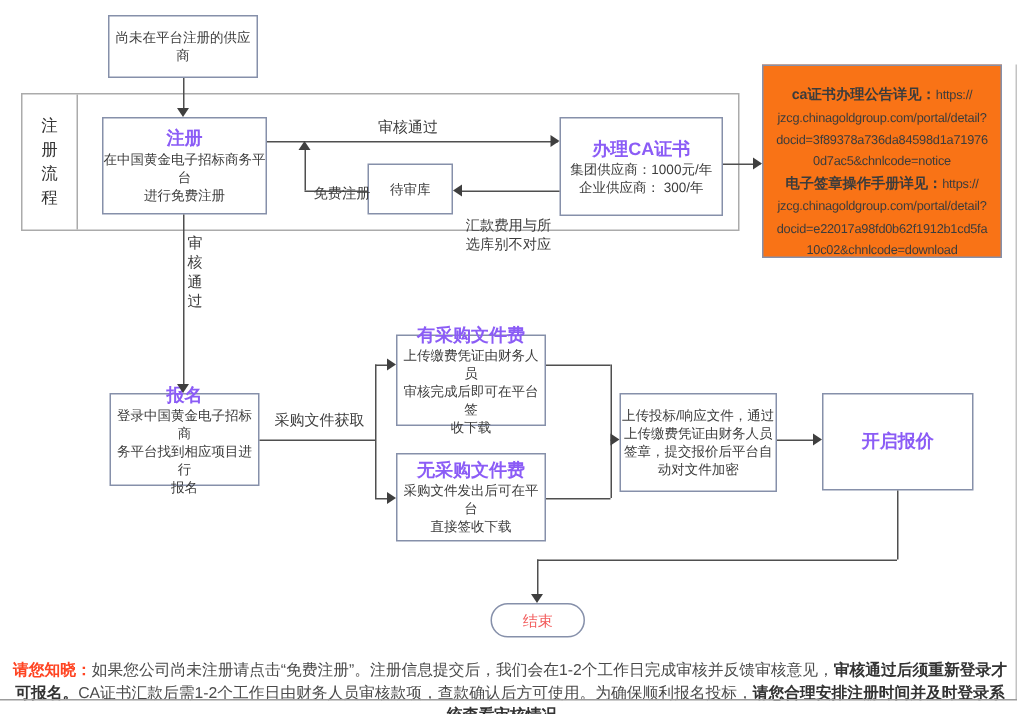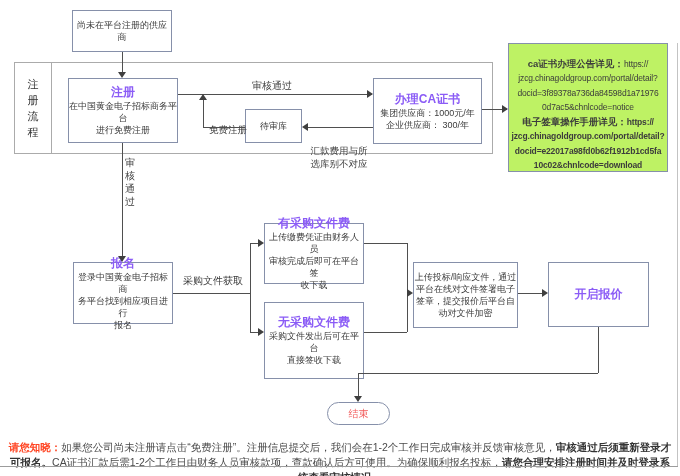--- a/index.html
+++ b/index.html
@@ -17,21 +17,21 @@
   .lbl{position:absolute;font-size:9.5px;line-height:13px;color:#3c3c3c;white-space:pre-line;}
   .hl{position:absolute;height:1px;background:#4f4f4f;}
   .vl{position:absolute;width:1px;background:#4f4f4f;}
   .ar,.al,.au,.ad{position:absolute;width:0;height:0;}
   .ar{border-top:4px solid transparent;border-bottom:4px solid transparent;border-left:6px solid #3f3f3f;}
   .al{border-top:4px solid transparent;border-bottom:4px solid transparent;border-right:6px solid #3f3f3f;}
   .au{border-left:4px solid transparent;border-right:4px solid transparent;border-bottom:6px solid #3f3f3f;}
   .ad{border-left:4px solid transparent;border-right:4px solid transparent;border-top:6px solid #3f3f3f;}
   .pill{position:absolute;box-sizing:border-box;border:1px solid #8690aa;border-radius:12px;
      display:flex;align-items:center;justify-content:center;font-size:10px;color:#f25c5c;background:#fff;}
-  .info{position:absolute;box-sizing:border-box;border:1px solid #8690aa;background:#bef264;
+  .info{position:absolute;box-sizing:border-box;border:1px solid #8690aa;background:#f97316;
      font-size:8.5px;line-height:14.5px;letter-spacing:-0.15px;text-align:center;
      display:flex;align-items:center;justify-content:center;padding:2px 1px;}
   .info .inner{white-space:pre-line;}
   .info b{font-size:9.5px;letter-spacing:0;}
   .notice{position:absolute;left:5px;top:440px;width:670px;text-align:center;
      font-size:10.5px;line-height:15px;color:#4a4a4a;}
   .notice .red{color:#ff4422;font-weight:bold;margin-top:29px;}
   .notice b{color:#333;}
   .edge{position:absolute;background:#c3c3c3;}
 </style>
@@ -65,50 +65,50 @@
   <div class="b" style="left:245px;top:109px;width:57px;height:34px;">
     <span class="d">待审库</span>
   </div>
 
   <div class="info" style="left:508px;top:43px;width:160px;height:129px;">
     <div class="inner">
       <b>ca证书办理公告详见：</b><span style="white-space:pre-line;">https://
 jzcg.chinagoldgroup.com/portal/detail?
 docid=3f89378a736da84598d1a71976
 0d7ac5&amp;chnlcode=notice</span>
-      <b>电子签章操作手册详见：</b><span style="white-space:pre-line;font-weight:bold;">https://
+      <b>电子签章操作手册详见：</b><span style="white-space:pre-line;">https://
 jzcg.chinagoldgroup.com/portal/detail?
 docid=e22017a98fd0b62f1912b1cd5fa
 10c02&amp;chnlcode=download</span>
     </div>
   </div>
 
   <div class="b" style="left:73px;top:262px;width:100px;height:62px;">
     <span class="t">报名</span>
     <span class="d">登录中国黄金电子招标商
 务平台找到相应项目进行
 报名</span>
   </div>
 
   <div class="b" style="left:264px;top:223px;width:100px;height:61px;">
     <span class="t">有采购文件费</span>
     <span class="d">上传缴费凭证由财务人员
 审核完成后即可在平台签
 收下载</span>
   </div>
 
-  <div class="b" style="left:264px;top:302px;width:100px;height:77px;">
+  <div class="b" style="left:264px;top:302px;width:100px;height:59px;">
     <span class="t">无采购文件费</span>
     <span class="d">采购文件发出后可在平台
 直接签收下载</span>
   </div>
 
   <div class="b" style="left:413px;top:262px;width:105px;height:66px;">
     <span class="d">上传投标/响应文件，通过
-平台在线对文件签署电子
+上传缴费凭证由财务人员
 签章，提交报价后平台自
 动对文件加密</span>
   </div>
 
   <div class="b" style="left:548px;top:262px;width:101px;height:65px;">
     <span class="t">开启报价</span>
   </div>
 
   <div class="pill" style="left:327px;top:402px;width:63px;height:23px;">
     <span>结束</span>

